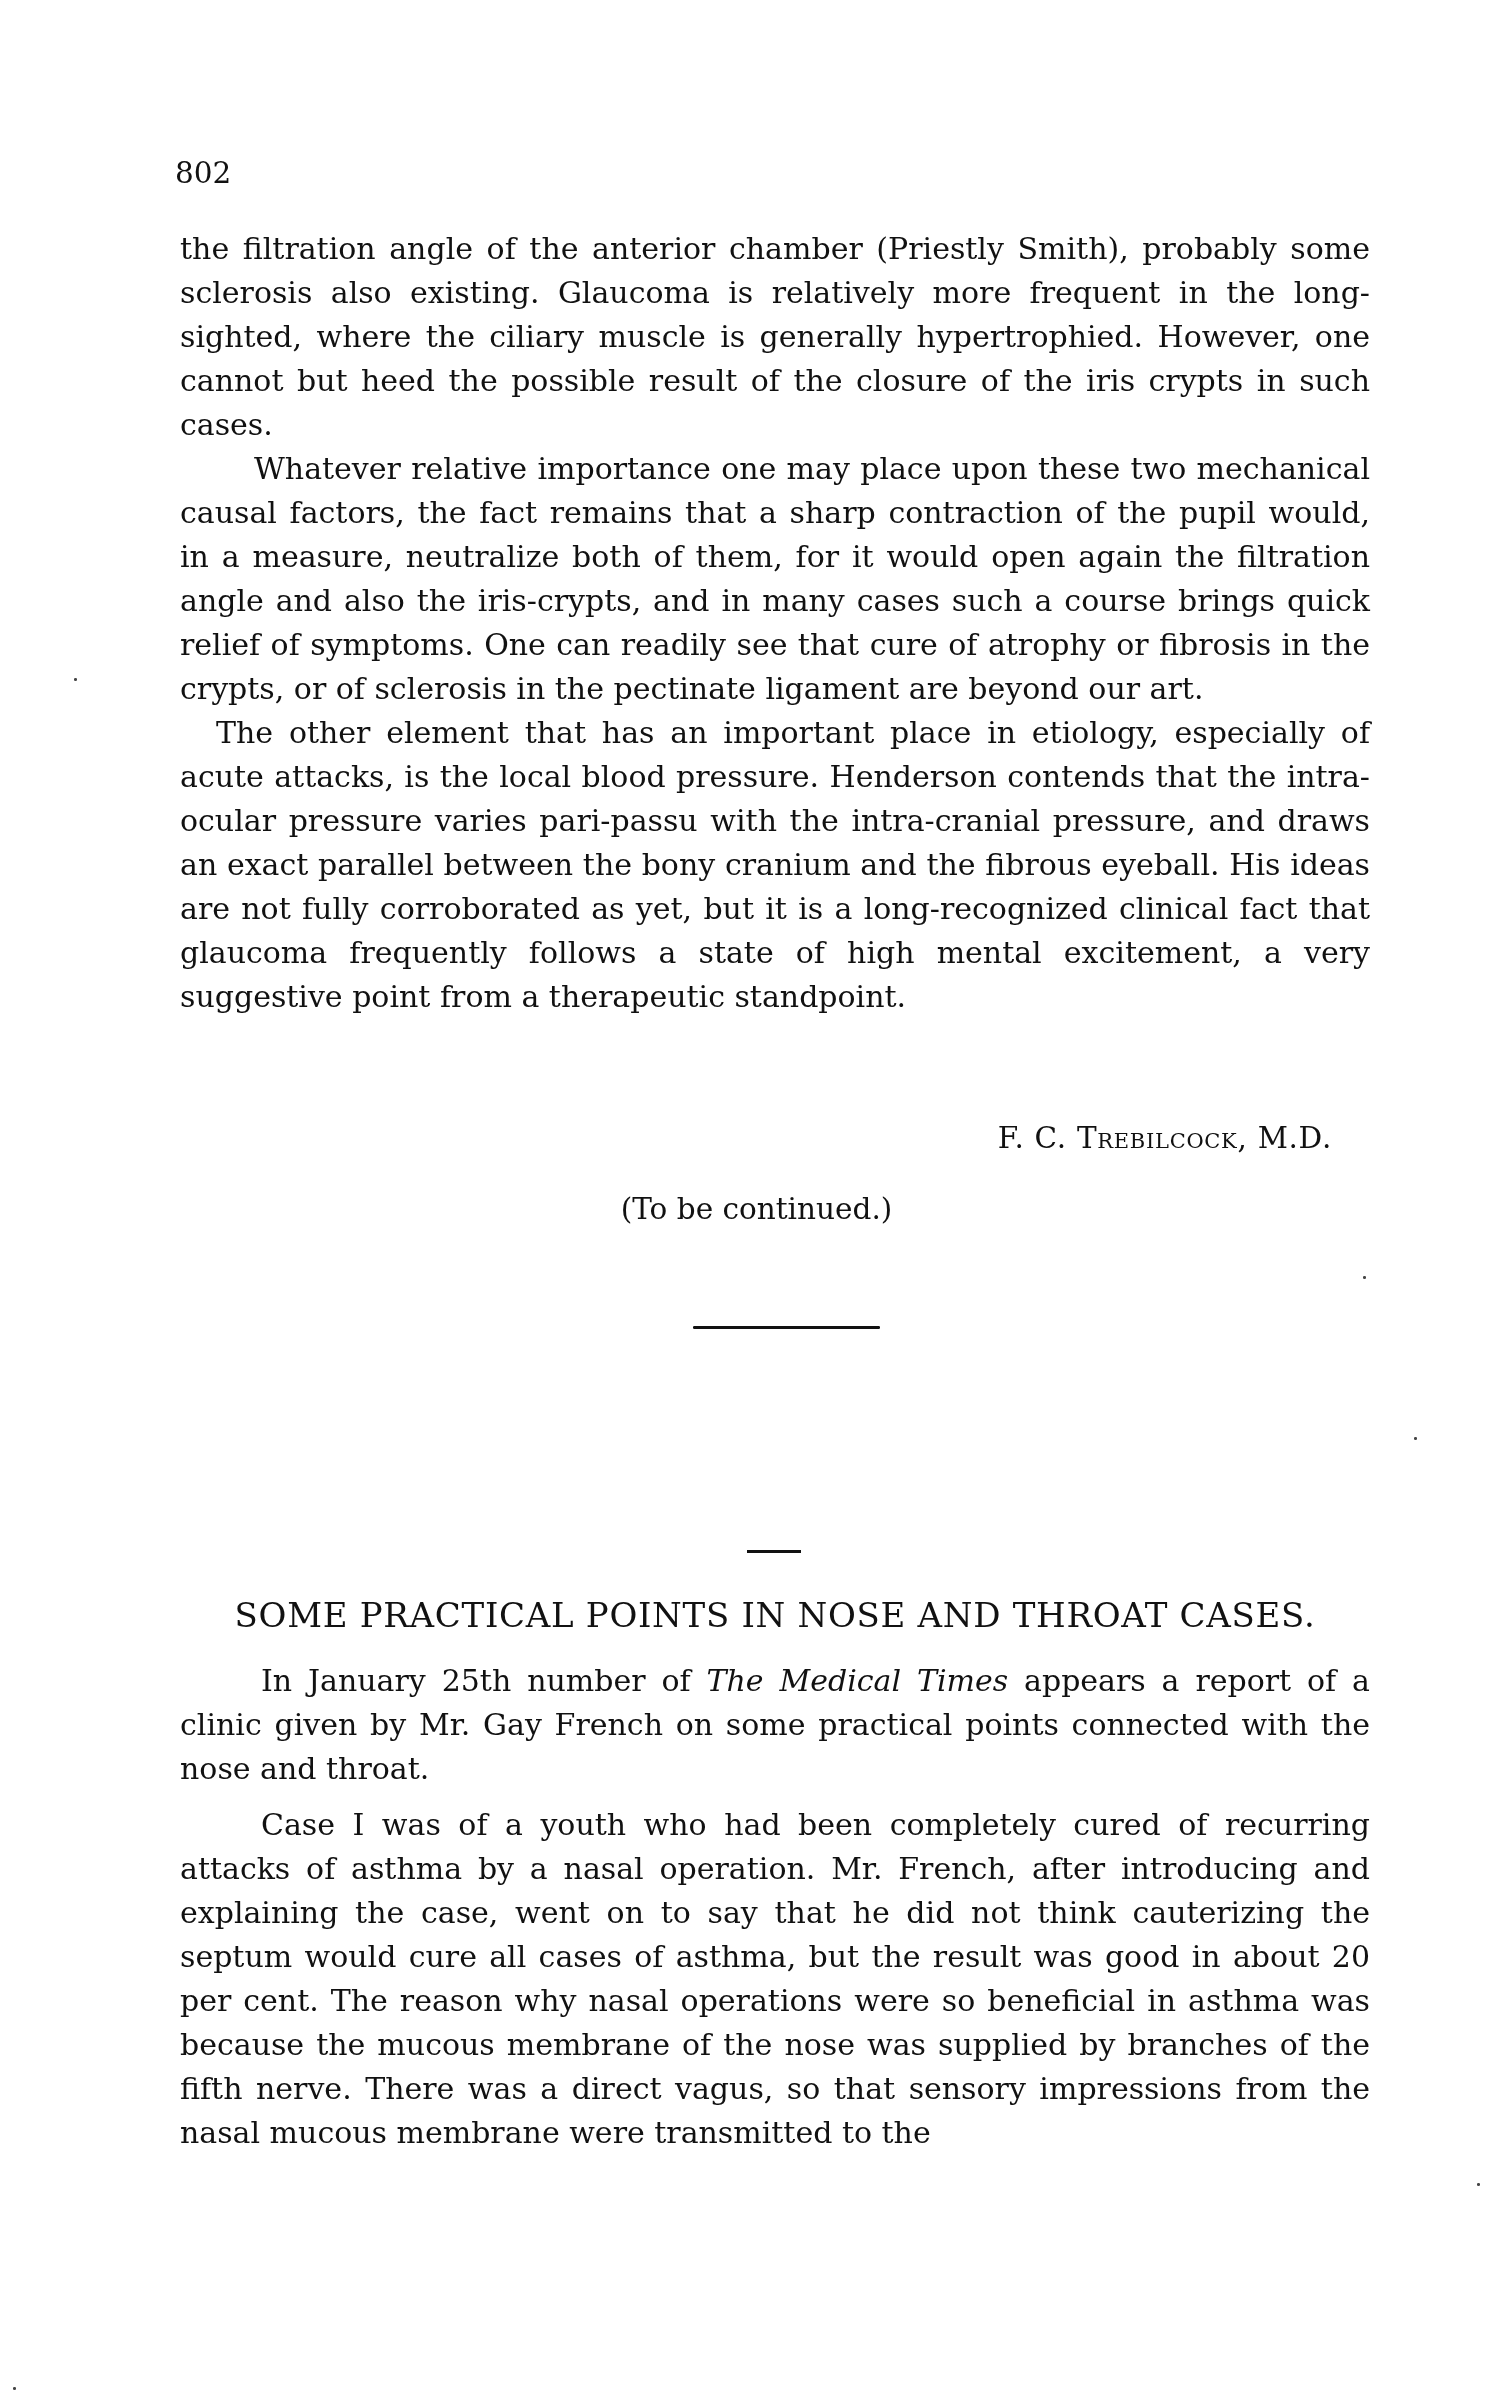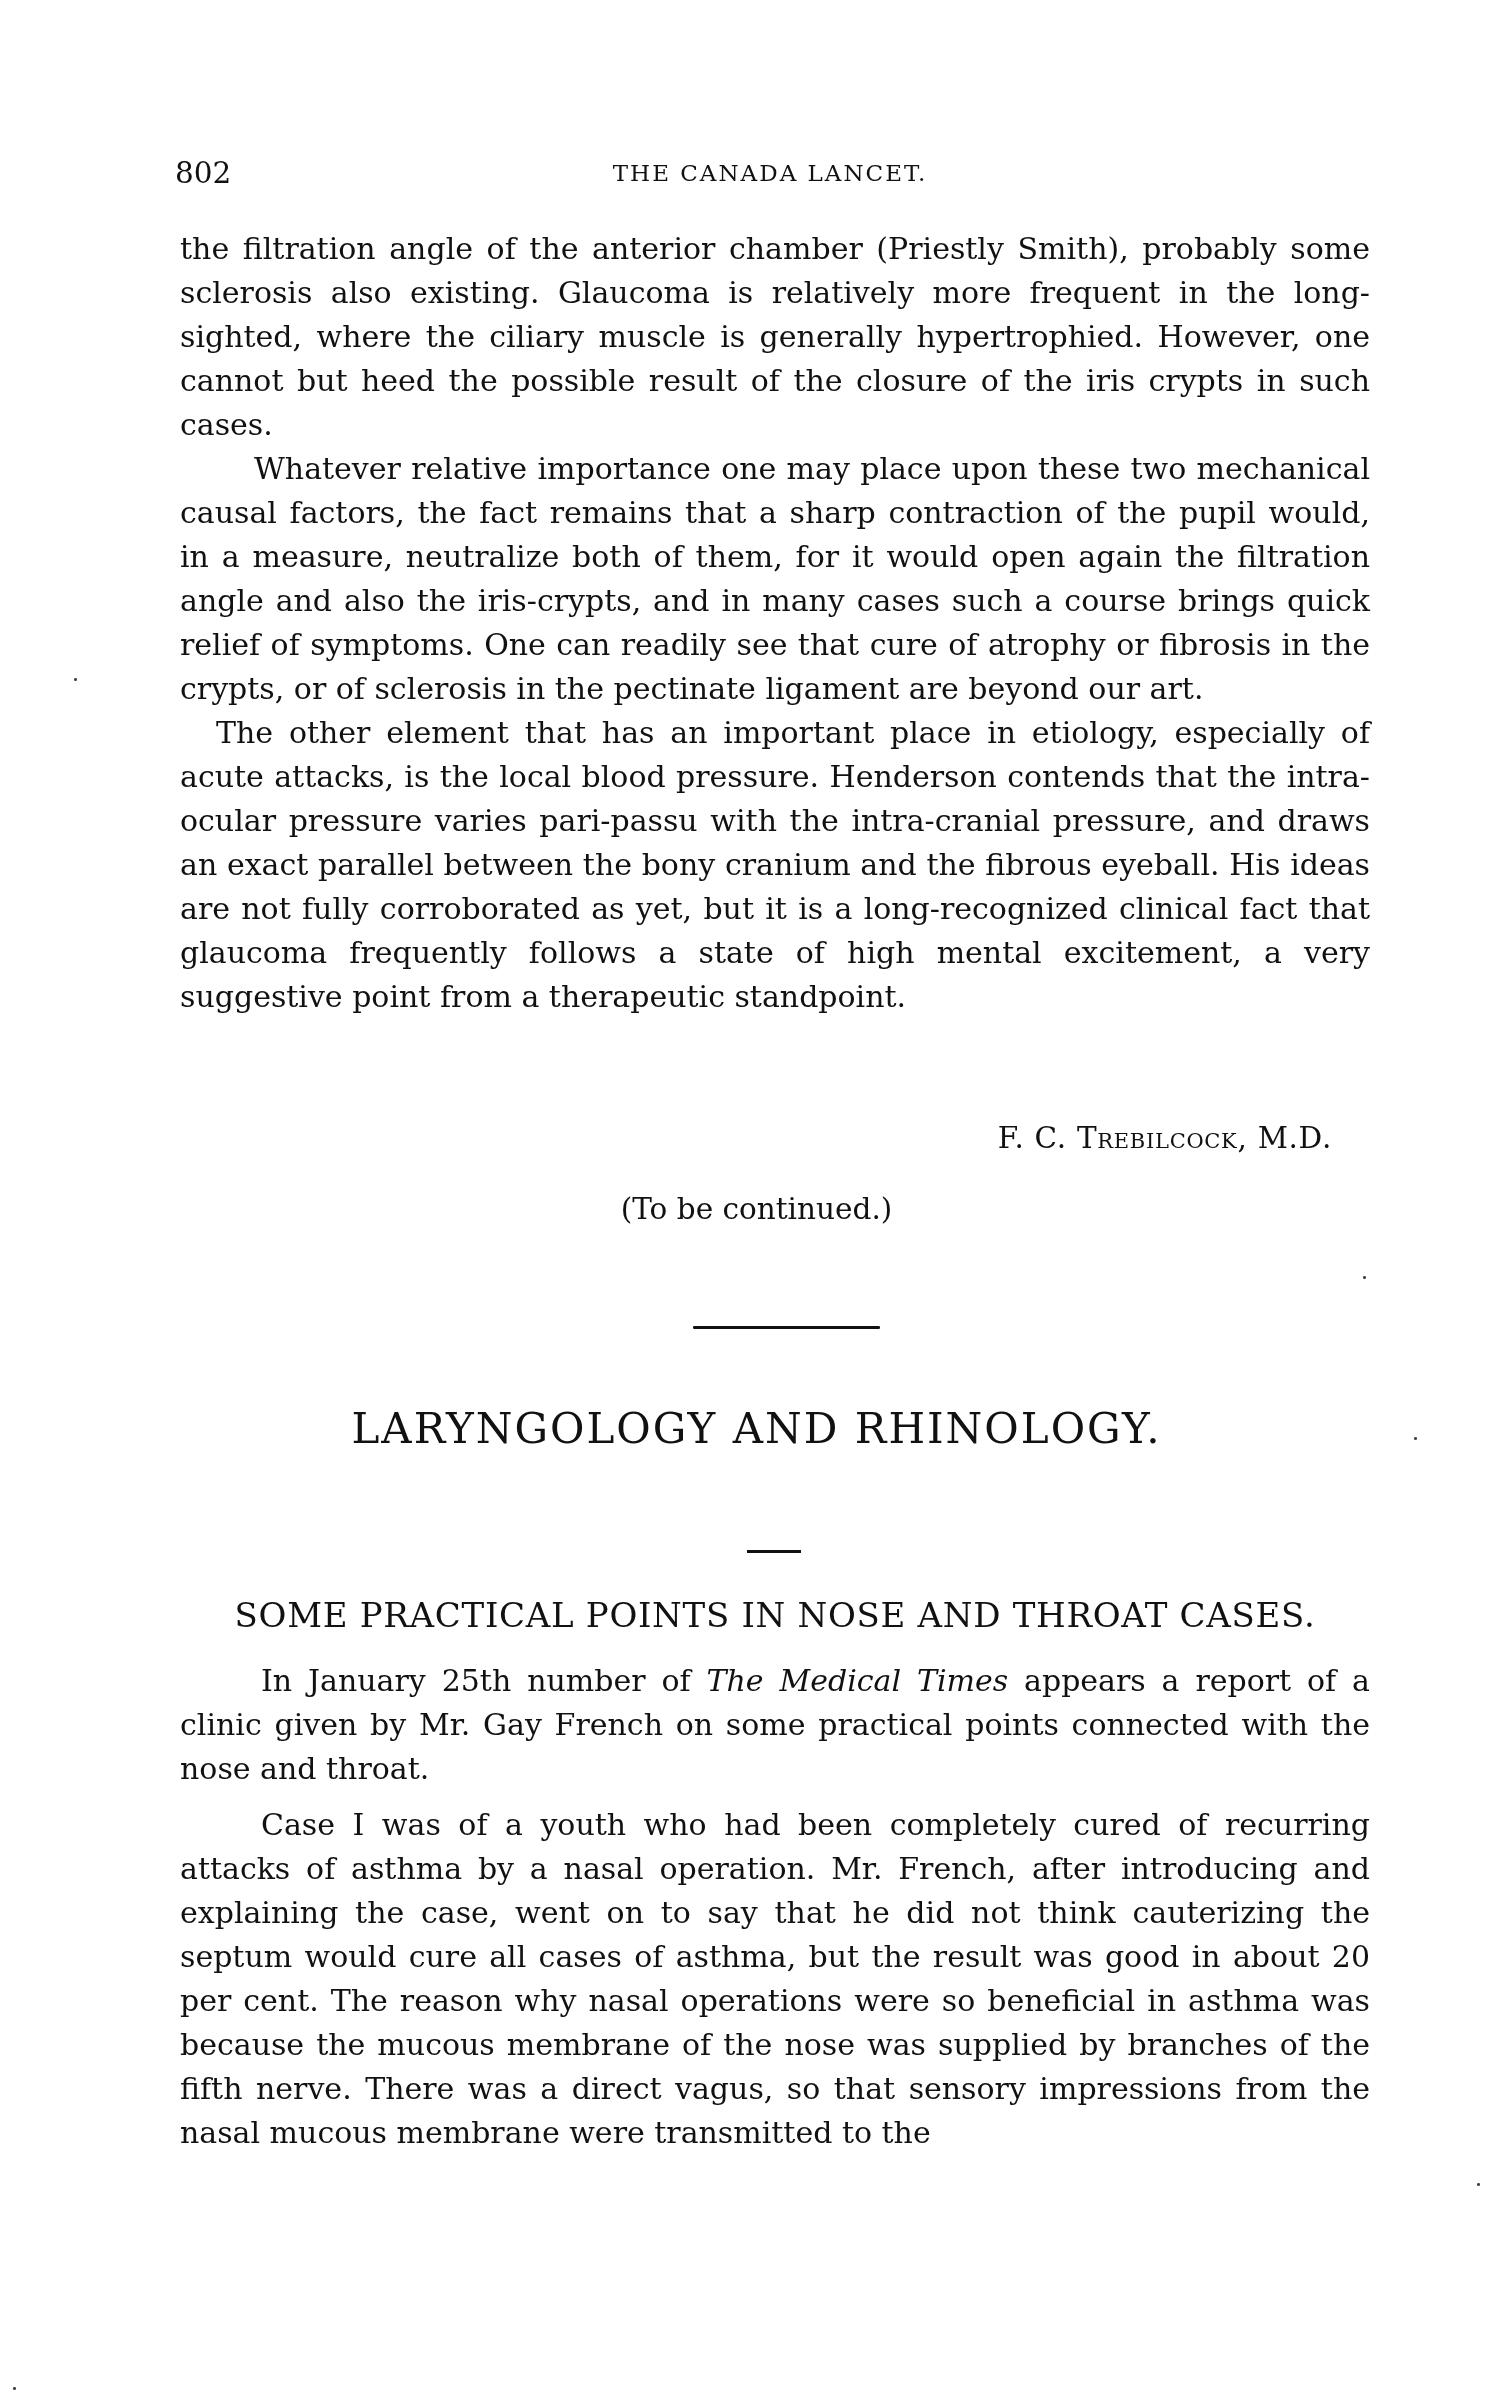--- a/index.html
+++ b/index.html
@@ -31,39 +31,37 @@
   #block2 { top: 1659px; }
   .speck { position: absolute; width: 2.7px; height: 2.7px; background: #444; border-radius: 50%; }
 </style>
 </head>
 <body>
 
 <div class="page">
 
   <div class="running-head">
     <span class="page-num">802</span>
-    <div class="journal">THE CANADA LANCET.</div>
   </div>
 
   <div class="body-text" id="block1">
     <p>the filtration angle of the anterior chamber (Priestly Smith), probably some sclerosis also existing. Glaucoma is relatively more frequent in the long-sighted, where the ciliary muscle is generally hypertrophied. However, one cannot but heed the possible result of the closure of the iris crypts in such cases.</p>
     <p class="indent-sm" style="text-indent:74px">Whatever relative importance one may place upon these two mechanical causal factors, the fact remains that a sharp contraction of the pupil would, in a measure, neutralize both of them, for it would open again the filtration angle and also the iris-crypts, and in many cases such a course brings quick relief of symptoms. One can readily see that cure of atrophy or fibrosis in the crypts, or of sclerosis in the pectinate ligament are beyond our art.</p>
     <p class="indent-sm">The other element that has an important place in etiology, especially of acute attacks, is the local blood pressure. Henderson contends that the intra-ocular pressure varies pari-passu with the intra-cranial pressure, and draws an exact parallel between the bony cranium and the fibrous eyeball. His ideas are not fully corroborated as yet, but it is a long-recognized clinical fact that glaucoma frequently follows a state of high mental excitement, a very suggestive point from a therapeutic standpoint.</p>
   </div>
 
   <div class="sig">
     <span>F. C.</span>
     <span class="sc">Trebilcock</span><span>, M.D.</span>
   </div>
 
   <div class="tbc">(To be continued.)</div>
 
   <div class="rule-long"></div>
 
-  <div class="section-title">LARYNGOLOGY AND RHINOLOGY.</div>
 
   <div class="rule-short"></div>
 
   <div class="article-title">SOME PRACTICAL POINTS IN NOSE AND THROAT CASES.</div>
 
   <div class="body-text" id="block2">
     <p class="indent"><span>In January 25th number of </span><i>The Medical Times</i><span> appears a report of a clinic given by Mr. Gay French on some practical points connected with the nose and throat.</span></p>
     <p class="indent" style="margin-top:12px">Case I was of a youth who had been completely cured of recurring attacks of asthma by a nasal operation. Mr. French, after introducing and explaining the case, went on to say that he did not think cauterizing the septum would cure all cases of asthma, but the result was good in about 20 per cent. The reason why nasal operations were so beneficial in asthma was because the mucous membrane of the nose was supplied by branches of the fifth nerve. There was a direct vagus, so that sensory impressions from the nasal mucous membrane were transmitted to the</p>
   </div>
 

